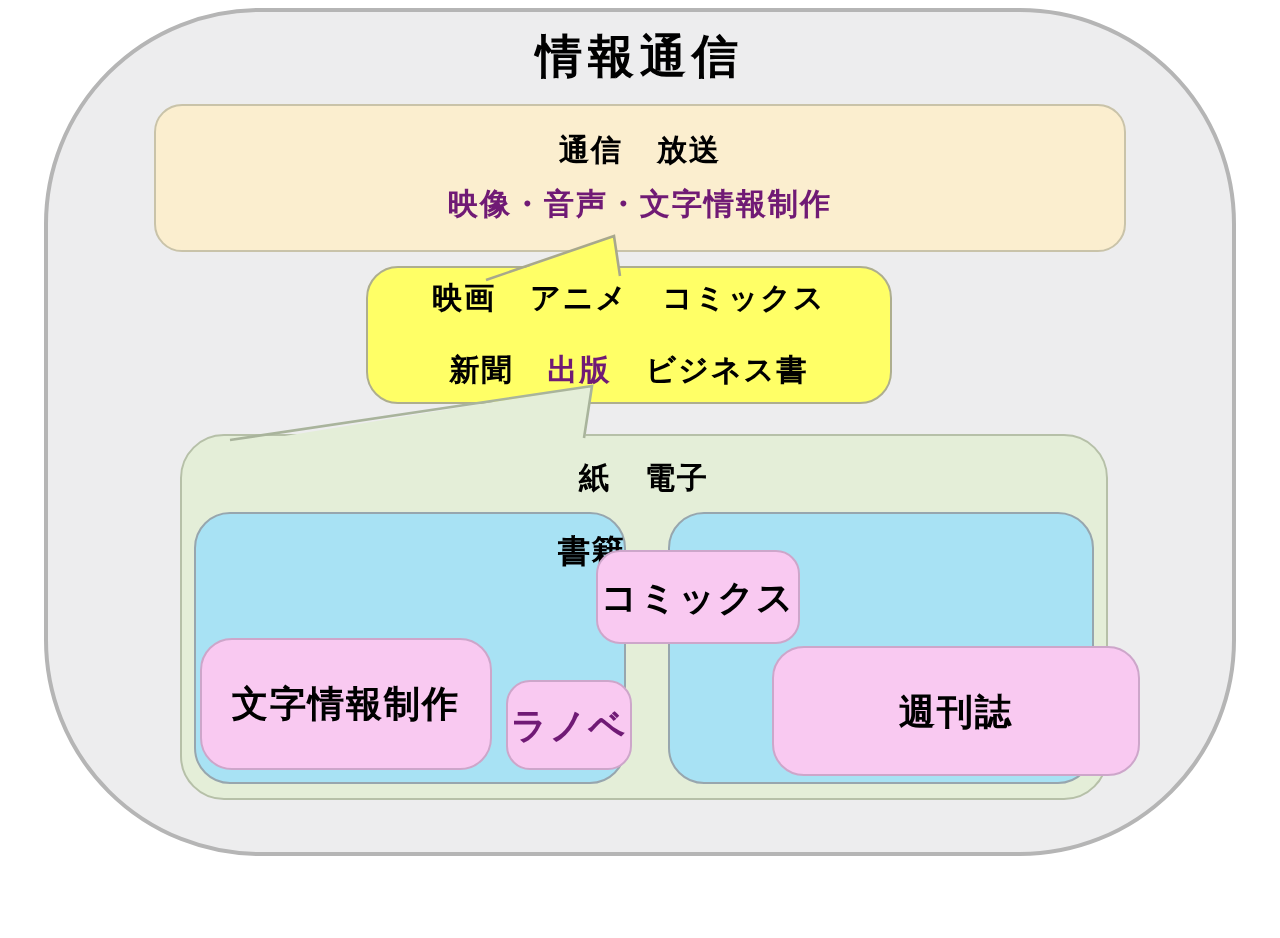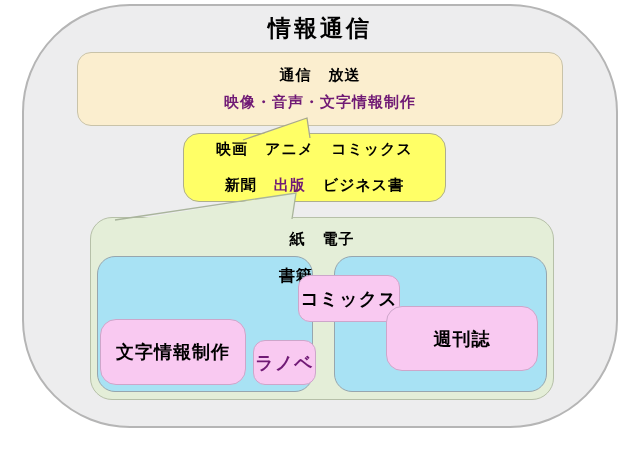--- a/index.html
+++ b/index.html
@@ -36,21 +36,21 @@
   }
   .blue-left{left:97px;top:256px;width:216px;height:136px;}
   .blue-right{left:334px;top:256px;width:213px;height:136px;}
   .pink{
     background:#f9c9f1;border:1px solid #cda6ca;border-radius:14px;
     display:flex;flex-direction:column;justify-content:center;text-align:center;
   }
   .pink-comics{left:298px;top:275px;width:102px;height:47px;border-radius:12px;}
   .pink-business{left:100px;top:319px;width:146px;height:66px;border-radius:16px;line-height:30px;}
   .pink-lanove{left:253px;top:340px;width:63px;height:45px;border-radius:12px;}
-  .pink-weekly{left:386px;top:306px;width:152px;height:65px;border-radius:16px;line-height:30px;text-align:center;}
+  .pink-weekly{left:386px;top:323px;width:184px;height:65px;border-radius:16px;line-height:30px;text-align:center;}
   .seg-line{
     display:flex;justify-content:center;gap:17px;
     font-size:15px;letter-spacing:1px;
   }
   .label-line{text-align:right;font-size:16px;letter-spacing:1px;}
   .fs15{font-size:18px;letter-spacing:1px;}
   .red{color:#701a75;}
   .paper-label{left:90px;top:230px;width:464px;}
   .books-label{left:97px;top:266px;width:216px;}
   .mags-label{left:334px;top:266px;width:213px;}

